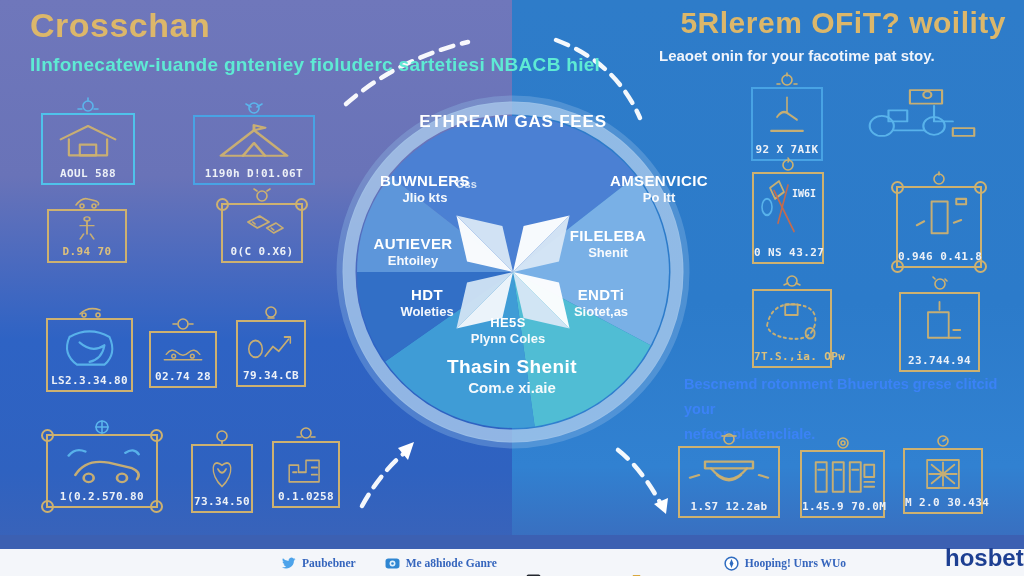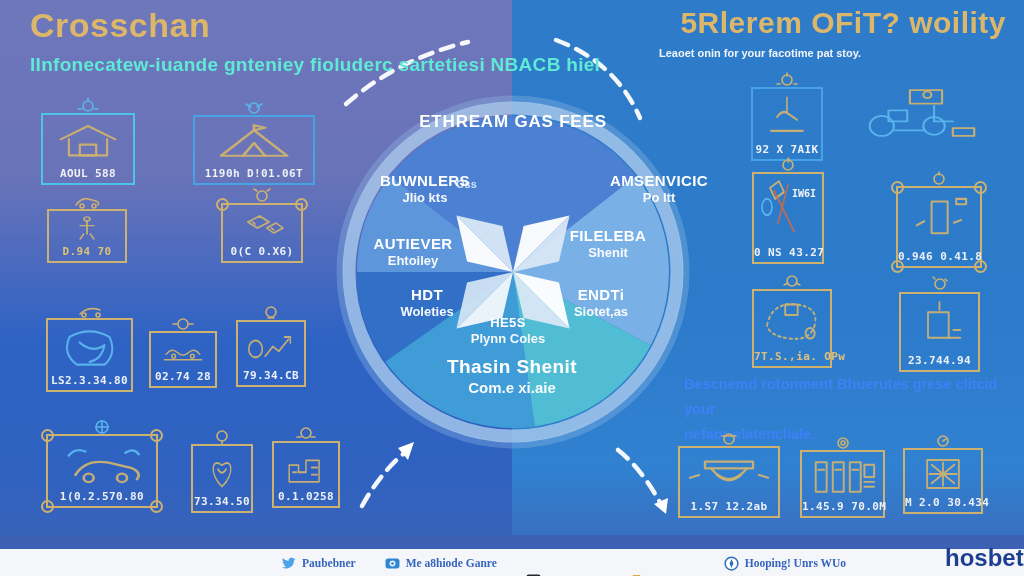--- a/index.html
+++ b/index.html
@@ -8,21 +8,21 @@
   .bg-left{position:absolute;left:0;top:0;width:512px;height:549px;
     background:linear-gradient(180deg,#6f77bb 0%,#6973b8 32%,#4a6abf 48%,#2e63c4 62%,#2f62c0 86%,#3a63b9 100%);}
   .bg-right{position:absolute;left:512px;top:0;width:512px;height:549px;
     background:linear-gradient(180deg,#2e7cc9 0%,#2c7bca 55%,#3181d1 85%,#3a6cbd 100%);}
   .dark-strip{position:absolute;left:0;top:535px;width:1024px;height:14px;background:#3c60b2;}
   .footer-strip{position:absolute;left:0;top:549px;width:1024px;height:27px;background:#f4f6fa;}
 
   .ltitle{position:absolute;left:30px;top:6px;font-size:34px;font-weight:bold;color:#dcb76a;letter-spacing:.5px;}
   .lsub{position:absolute;left:30px;top:54px;font-size:19px;font-weight:600;color:#5eead4;letter-spacing:.3px;}
   .rtitle{position:absolute;right:18px;top:6px;font-size:30px;font-weight:bold;color:#dcb76a;letter-spacing:.5px;}
-  .rsub{position:absolute;left:659px;top:47px;font-size:11px;font-weight:600;color:#f0f4fb;}
+  .rsub{position:absolute;left:659px;top:47px;font-size:15px;font-weight:600;color:#f0f4fb;}
   .rnote{position:absolute;left:684px;top:372px;font-size:14.5px;font-weight:600;color:#3b82f6;line-height:25px;}
 
   .deco,.wheel{position:absolute;left:0;top:0;width:1024px;height:576px;pointer-events:none;}
 
   .sbox{position:absolute;border:2px solid #cdb170;}
   .sbox.cyan{border-color:#4fc2ea;}
   .sbox.blue{border-color:#48a3e4;}
   .sbox.noborder{border-color:transparent;}
   .slabel{position:absolute;left:0;right:0;bottom:3px;text-align:center;
     font-family:"DejaVu Sans Mono",monospace;font-weight:bold;font-size:11px;

